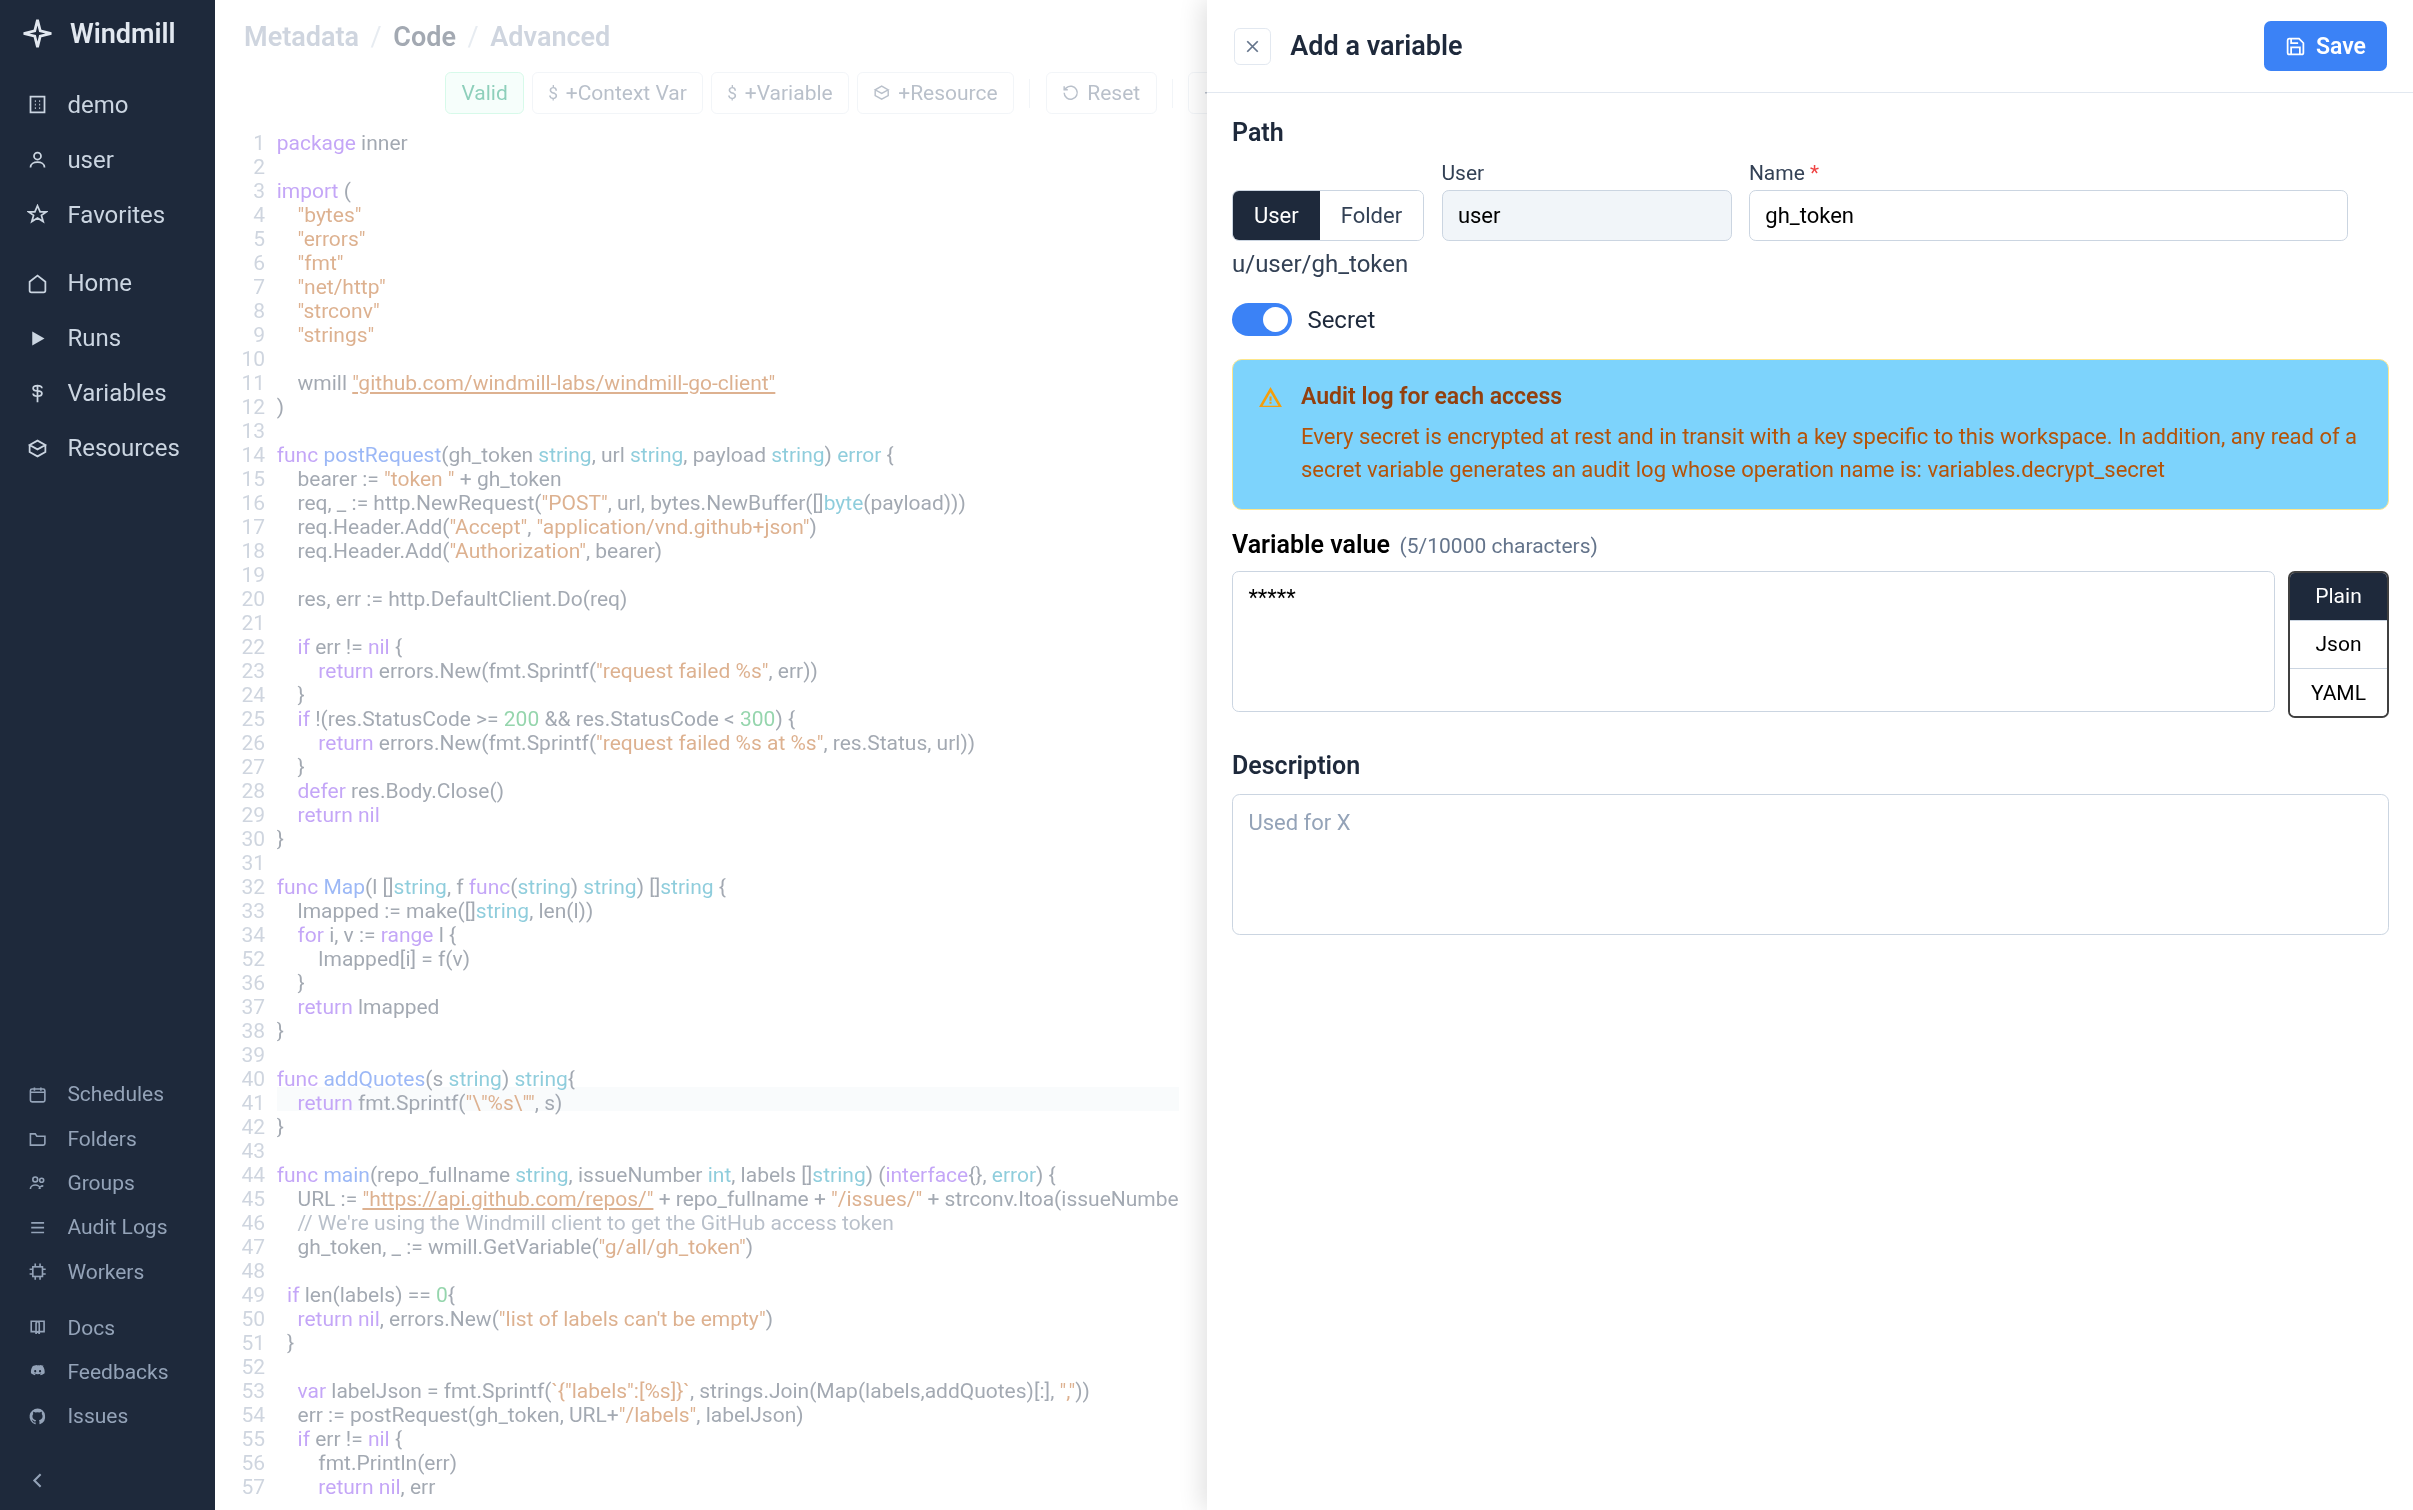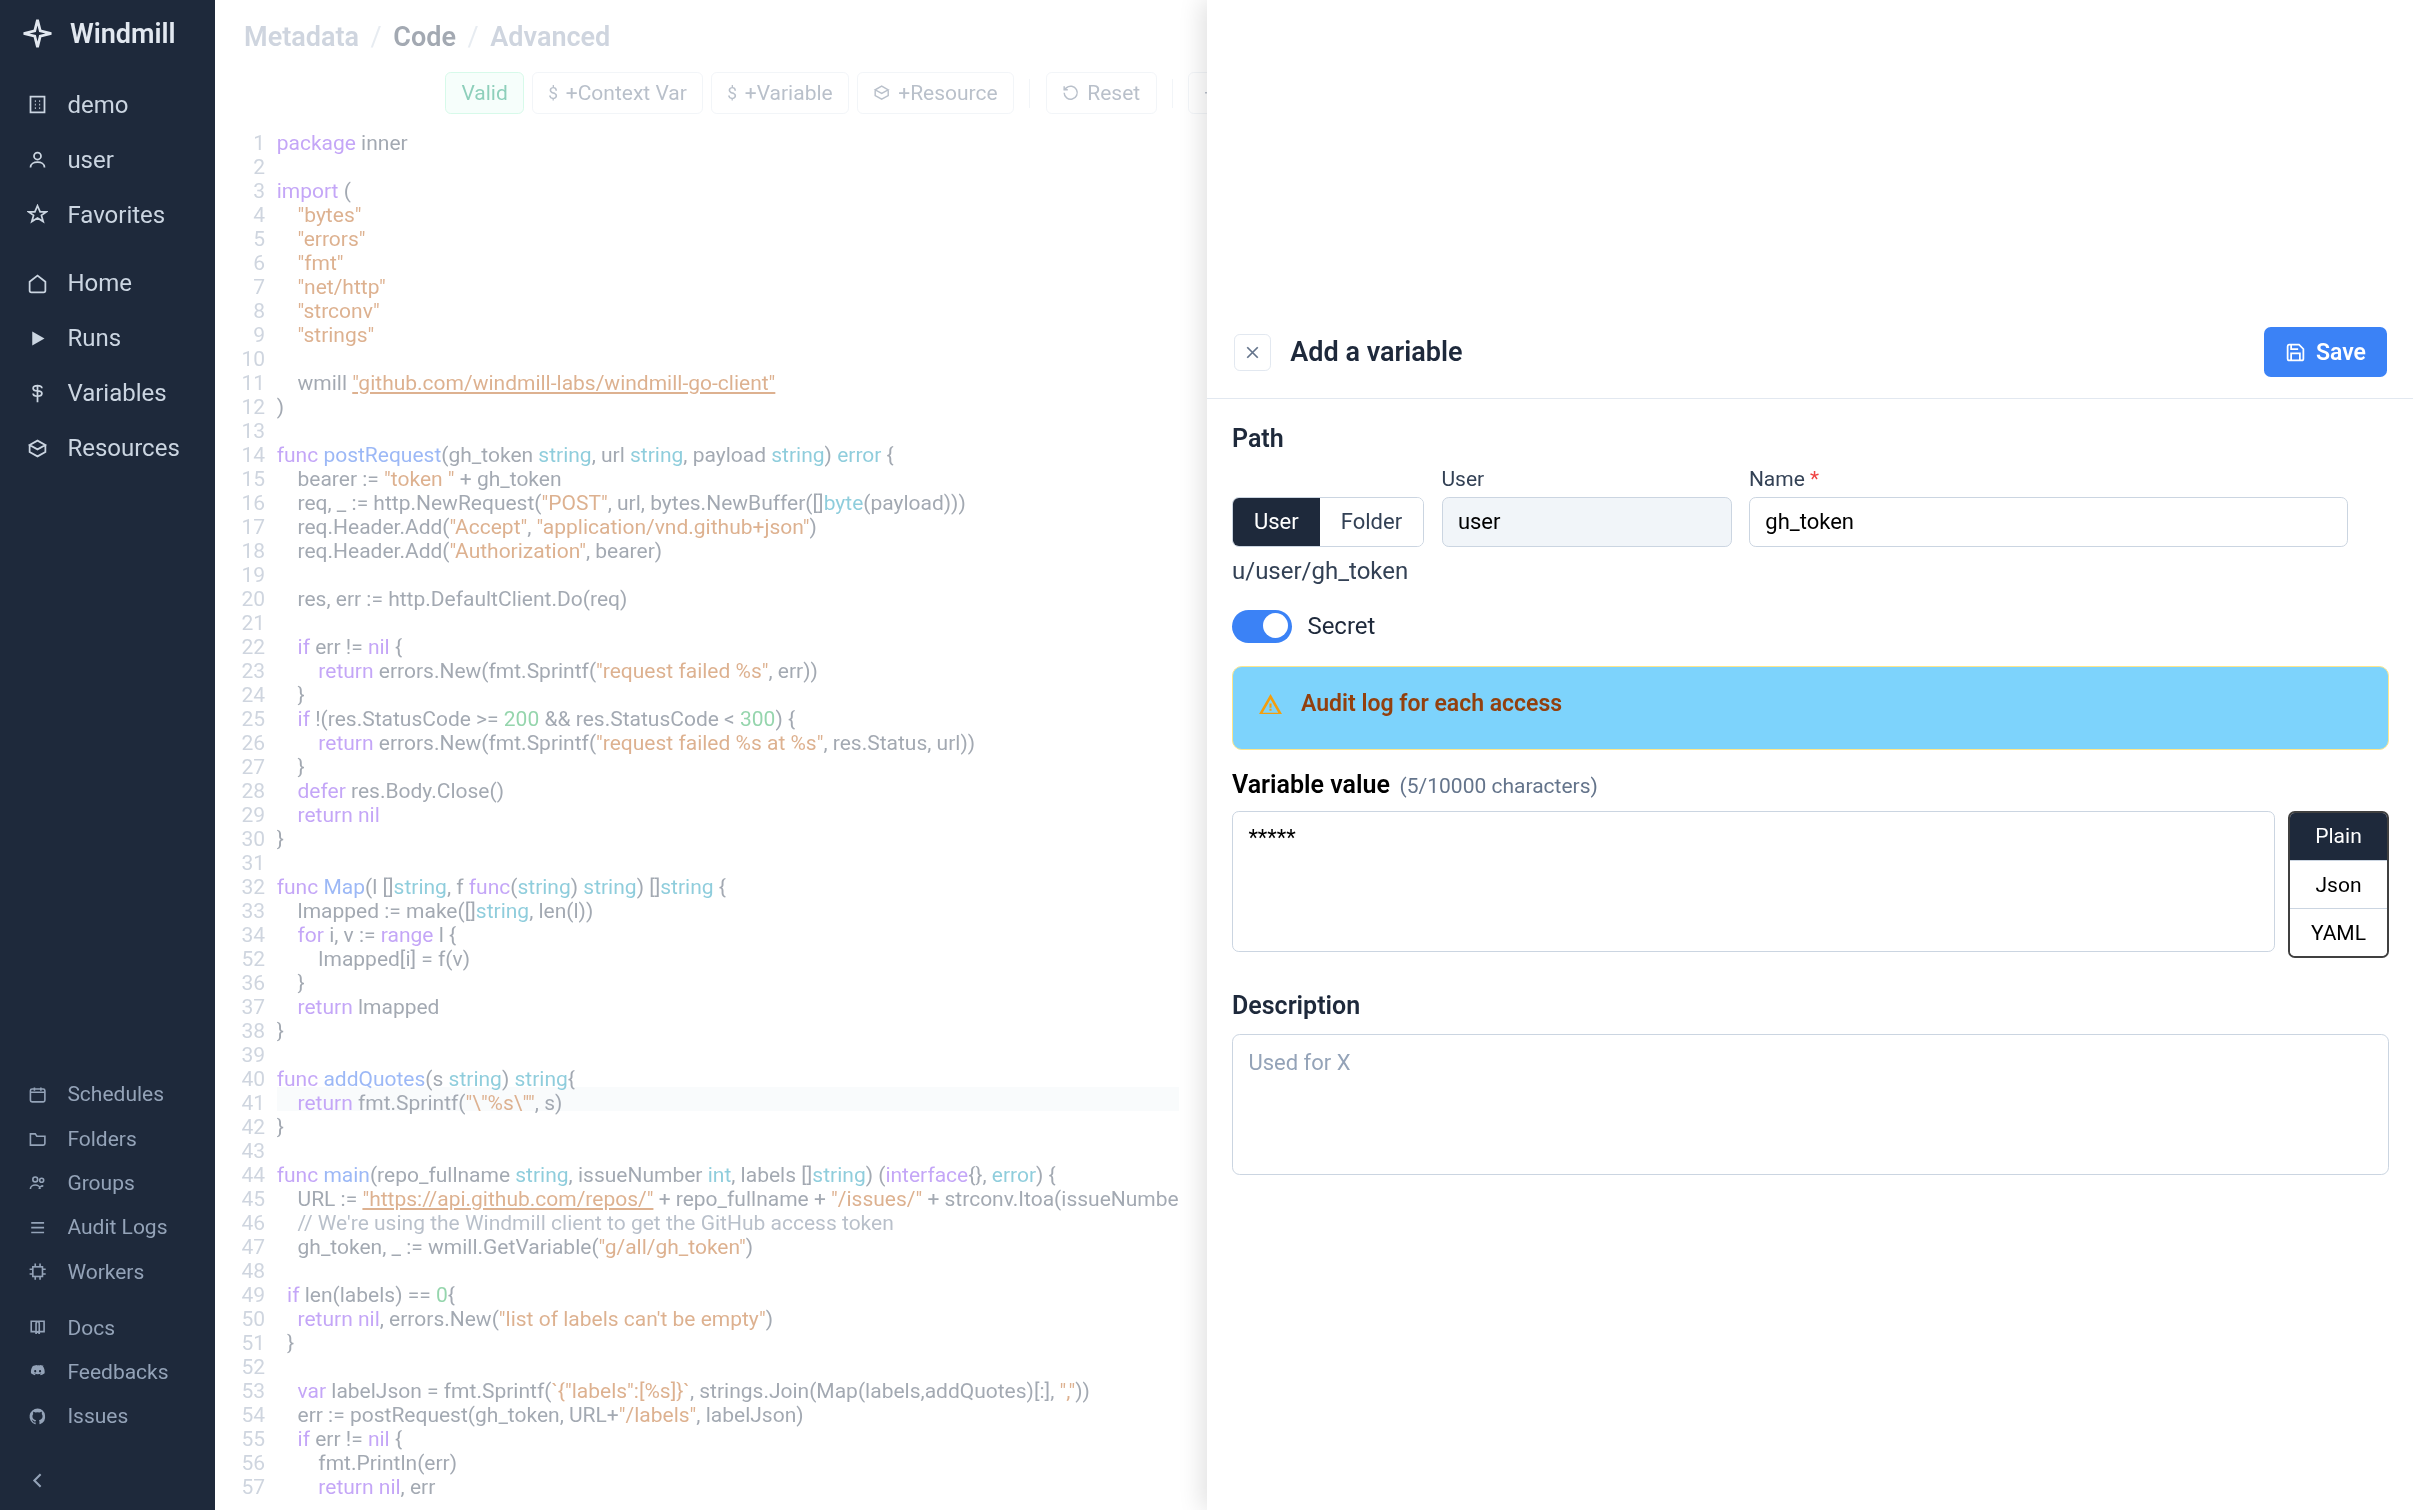--- a/index.html
+++ b/index.html
@@ -46,21 +46,21 @@
 .kw { color: #7c3aed; }
 .str { color: #b45309; }
 .str-u { color: #b45309; text-decoration: underline; }
 .fn { color: #2563eb; }
 .num { color: #16a34a; }
 .typ { color: #0891b2; }
 .cmt { color: #64748b; }
 .hl-line { background: #f1f5f9; }
 
 
-.drawer { position: absolute; top: 0; right: 0; bottom: 0; width: 1207px; background: #fff; box-shadow: -5.8px 0 23px rgba(0,0,0,0.12); z-index: 10; display: flex; flex-direction: column; justify-content: center; }
+.drawer { position: absolute; top: 0; right: 0; bottom: 0; width: 1207px; background: #fff; box-shadow: -5.8px 0 23px rgba(0,0,0,0.12); z-index: 10; display: flex; flex-direction: column; }
 .drawer-head { display: flex; align-items: center; padding: 21px 27px; gap: 19.3px; border-bottom: 1px solid #e2e8f0; }
 .close-btn { width: 37px; height: 37px; border: 1px solid #e2e8f0; border-radius: 5.8px; display: flex; align-items: center; justify-content: center; cursor: pointer; color: #64748b;}
 .drawer-title { font-size: 27px; font-weight: 600; color: #1e293b; }
 .save-btn { margin-left: auto; background: #3b82f6; color: #fff; border: none; padding: 11.6px 21px; border-radius: 6.8px; font-size: 23px; font-weight: 600; display: inline-flex; align-items: center; gap: 9.7px; cursor: pointer; }
 .drawer-body { padding: 25px 25px; overflow-y: auto; }
 .sect-label { font-size: 25px; font-weight: 600; color: #1e293b; margin-bottom: 13.5px; display:block;}
 .path-row { display: flex; gap: 17.4px; align-items: flex-end; margin-bottom: 9.7px;}
 .seg-toggle { display: inline-flex; border: 1px solid #cbd5e1; border-radius: 6.8px; overflow: hidden; }
 .seg-toggle button { border: none; padding: 11.6px 21px; font-size: 22px; cursor: pointer; background: #fff; color: #334155; }
 .seg-toggle button.on { background: #1e293b; color: #fff; }
@@ -428,20 +428,21 @@
           <span class="switch-label">Secret</span>
         </div>
 
         <div class="alert">
           <span class="warn-ico">
             <svg width="25" height="25" viewBox="0 0 24 24" fill="currentColor">
                 <path d="M12 2L1 21h22L12 2zm0 5l7.5 13h-15L12 7zm-1 4v4h2v-4h-2zm0 5v2h2v-2h-2z"></path>
               </svg>
           </span>
           <div class="alert-title">Audit log for each access</div>
+          <div class="alert-body">Every secret is encrypted at rest and in transit with a key specific to this workspace. In addition, any read of a secret variable generates an audit log whose operation name is: variables.decrypt_secret</div>
         </div>
 
         <div class="val-head">
           <span class="main-l">Variable value</span>
           <span class="sub-l">(5/10000 characters)</span>
         </div>
         <div class="val-row">
           <textarea class="val-input" style="">*****</textarea>
           <div class="fmt-col">
             <button class="on">Plain</button>

